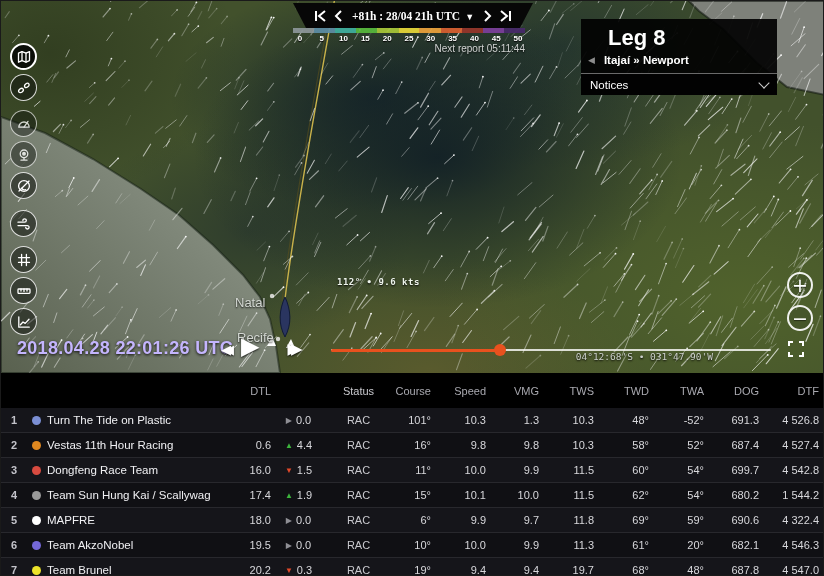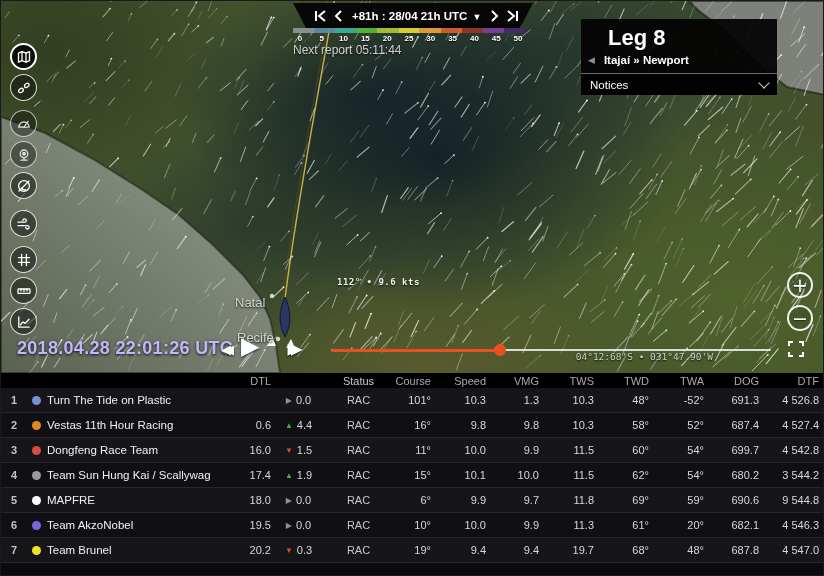--- a/index.html
+++ b/index.html
@@ -21,26 +21,26 @@
   .boatinfo{position:absolute;left:336px;top:276px;font-family:"DejaVu Sans Mono",monospace;
             font-size:9px;font-weight:bold;color:#eef4ec;text-shadow:0 1px 2px rgba(0,0,0,.95);letter-spacing:.5px;}
   .coords{position:absolute;right:112px;top:350px;font-family:"DejaVu Sans Mono",monospace;
           font-size:9.5px;color:#ccd0cb;text-shadow:0 1px 2px rgba(0,0,0,.9);}
   
   .timebar{position:absolute;left:292px;top:2px;width:240px;height:25px;background:#070707;
            clip-path:polygon(0 0,100% 0,calc(100% - 13px) 100%,13px 100%);
            display:flex;align-items:center;padding:0 18px;box-sizing:border-box;color:#fff;}
   .timebar .nav{background:none;border:0;padding:0 3px;cursor:pointer;display:flex;align-items:center;}
   .timebar .lab{flex:1;text-align:left;font-size:11.5px;font-weight:bold;color:#fff;background:none;border:0;cursor:pointer;
-                font-family:Liberation Sans, sans-serif;white-space:nowrap;}
+                font-family:Liberation Serif, serif;white-space:nowrap;}
   .timebar .lab .car{font-size:9px;margin-left:5px;}
   .windbar{position:absolute;left:292px;top:27px;width:232px;height:5px;opacity:.92;}
   .windticks{position:absolute;left:288px;top:33px;width:240px;display:flex;}
   .windticks span{flex:1;text-align:center;font-size:8px;font-weight:bold;color:#fff;text-shadow:0 1px 1px #000;}
-  .nextreport{position:absolute;left:292px;top:42px;width:232px;text-align:left;font-size:12px;
+  .nextreport{position:absolute;left:292px;top:42px;width:232px;text-align:right;font-size:10px;
               color:rgba(255,255,255,.78);text-shadow:0 1px 2px rgba(0,0,0,.8);}
   
   .legpanel{position:absolute;left:580px;top:18px;width:196px;background:rgba(2,2,2,.93);color:#fff;}
   .legmain{padding:4px 0 7px 0;}
   .legtitle{font-size:22px;font-weight:bold;margin:2px 0 3px 27px;}
   .legroute{display:flex;align-items:center;font-size:11.5px;font-weight:bold;}
   .legback{background:none;border:0;color:#8d8d8d;font-size:9px;padding:0 9px 0 7px;cursor:pointer;}
   .notices{border-top:1px solid #6a6a6a;height:21px;display:flex;align-items:center;
            justify-content:space-between;padding:0 9px;font-size:11.5px;cursor:pointer;background:rgba(2,2,2,.93);}
   .chev{width:7px;height:7px;border-right:1.5px solid #cfcfcf;border-bottom:1.5px solid #cfcfcf;
@@ -69,21 +69,21 @@
   .slider{position:absolute;left:330px;top:344px;width:440px;height:10px;cursor:pointer;}
   .slider .track{position:absolute;top:4px;left:0;width:100%;height:2px;background:rgba(255,255,255,.8);border-radius:1px;}
   .slider .fill{position:absolute;top:3.5px;left:0;height:3px;background:#e8511e;border-radius:2px;}
   .slider .handle{position:absolute;top:-1px;width:12px;height:12px;border-radius:50%;background:#e8511e;}
   .fsbtn{position:absolute;left:785px;top:339px;width:20px;height:20px;background:none;border:0;cursor:pointer;padding:0;}
   .fsbtn svg{stroke:#fff;stroke-width:2;fill:none;}
   
   .board{position:absolute;left:0;top:372px;width:824px;height:204px;background:#0b0b0d;}
   .thead,.trow{display:grid;grid-template-columns:16px 22px 1fr 60px 55px 65px 40px 55px 53px 55px 55px 55px 55px 60px;
                padding:0 6px 0 8px;align-items:center;box-sizing:border-box;}
-  .thead{height:15px;background:#000;color:#a9a9b0;font-size:11px;}
+  .thead{height:35px;background:#000;color:#a9a9b0;font-size:11px;}
   .trow{height:25px;border-bottom:1px solid #28282d;color:#d8d8dc;font-size:11px;cursor:pointer;}
   .trow:nth-child(odd){background:#15151a;} .trow:nth-child(even){background:#101014;}
   .c.num,.h.num{text-align:right;} .c.status,.h.status{text-align:center;color:#c9c9ce;}
   .c.rank{color:#c3c3ca;font-weight:bold;padding-left:2px;}
   .dotc{display:flex;justify-content:center;}
   .dot{width:9px;height:9px;border-radius:50%;display:block;}
   .c.name{color:#f0f0f3;font-size:11.5px;white-space:nowrap;overflow:hidden;}
   .c.chg{white-space:nowrap;text-align:center;}
   .tr{font-style:normal;font-size:8px;margin-right:4px;position:relative;top:-1px;}
   .tr.up{color:#3db53d;} .tr.down{color:#e0482a;} .tr.same{color:#8f8f95;}
@@ -1186,40 +1186,40 @@
       <span class="c num dtl">17.4</span>
       <span class="c num chg"><i class="tr up">▲</i><span class="cv">1.9</span></span>
       <span class="c status">RAC</span>
       <span class="c num">15°</span>
       <span class="c num">10.1</span>
       <span class="c num">10.0</span>
       <span class="c num">11.5</span>
       <span class="c num">62°</span>
       <span class="c num">54°</span>
       <span class="c num">680.2</span>
-      <span class="c num">3 544.2</span>
+      <span class="c num">1 544.2</span>
     </div>
 
     <div class="trow">
       <span class="c rank">5</span>
       <span class="c dotc">
             <i class="dot" style="background: rgb(255, 255, 255);"></i>
           </span>
       <span class="c name">MAPFRE</span>
       <span class="c num dtl">18.0</span>
       <span class="c num chg"><i class="tr same">▶</i><span class="cv">0.0</span></span>
       <span class="c status">RAC</span>
       <span class="c num">6°</span>
       <span class="c num">9.9</span>
       <span class="c num">9.7</span>
       <span class="c num">11.8</span>
       <span class="c num">69°</span>
       <span class="c num">59°</span>
       <span class="c num">690.6</span>
-      <span class="c num">9 544.8</span>
+      <span class="c num">4 322.4</span>
     </div>
 
     <div class="trow">
       <span class="c rank">6</span>
       <span class="c dotc">
             <i class="dot" style="background: rgb(117, 104, 216);"></i>
           </span>
       <span class="c name">Team AkzoNobel</span>
       <span class="c num dtl">19.5</span>
       <span class="c num chg"><i class="tr same">▶</i><span class="cv">0.0</span></span>

